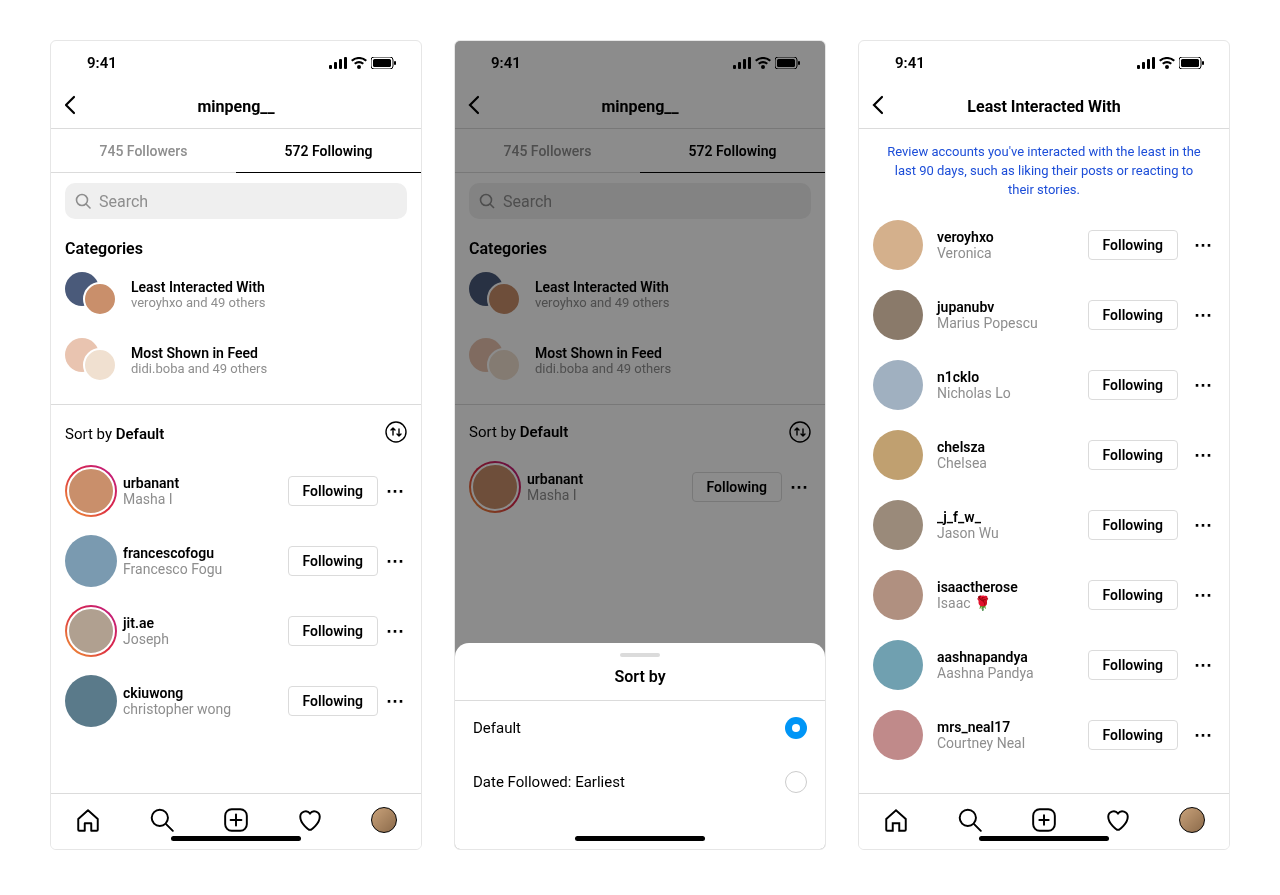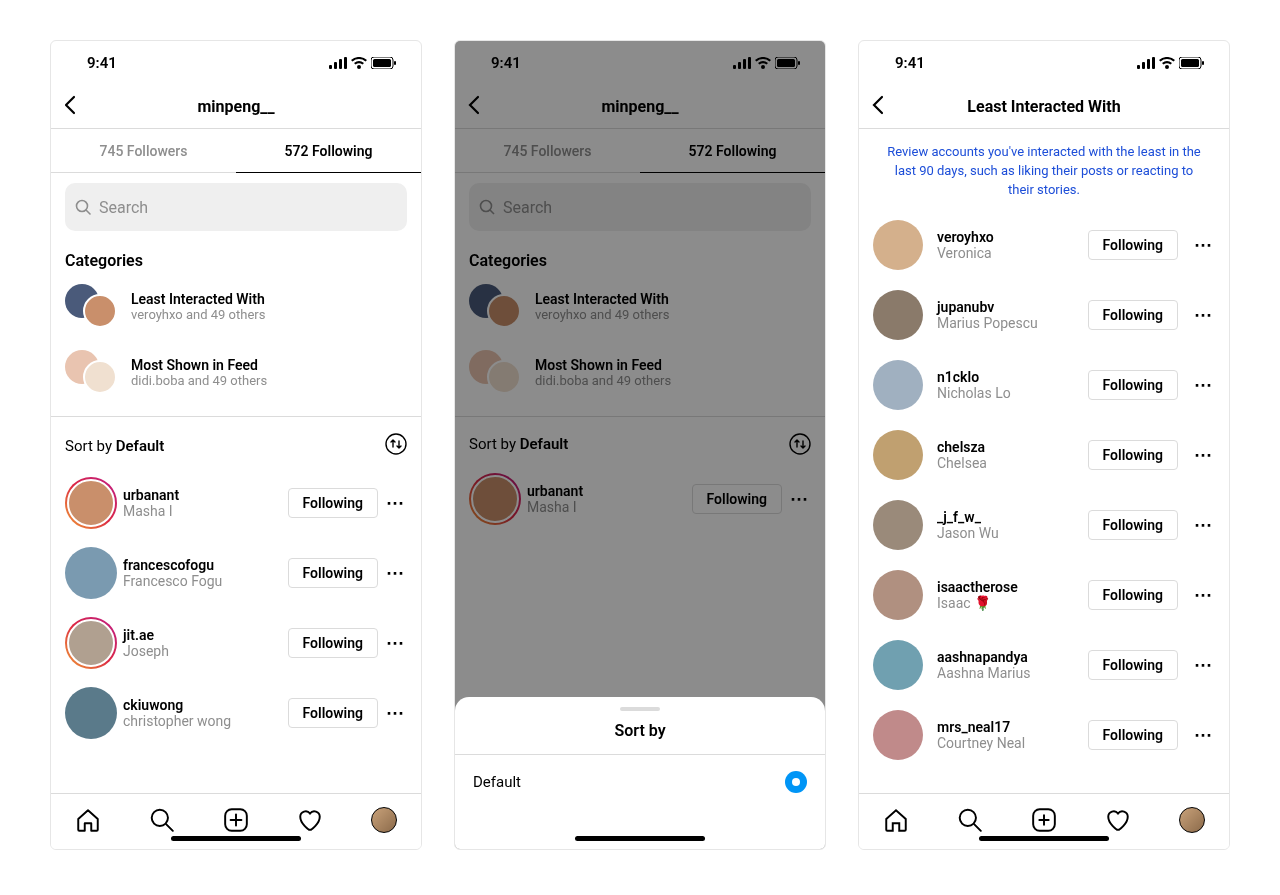--- a/index.html
+++ b/index.html
@@ -35,21 +35,21 @@
   .nav-header .back { position: absolute; left: 12px; }
   .nav-header .title { flex: 1; text-align: center; font-weight: 700; font-size: 16px; }
   .tabs { display: flex; height: 44px; border-bottom: .5px solid #dbdbdb; }
   .tab { flex: 1; display: flex; align-items: center; justify-content: center; font-size: 14px; color: #8e8e8e; font-weight: 500; cursor: pointer; }
   .tab.active { color: #000; border-bottom: 1px solid #000; margin-bottom: -1px; font-weight: 600; }
   .content { flex: 1; overflow: hidden; padding: 0 14px; }
   .search-box {
     margin-top: 10px;
     background: #efefef;
     border-radius: 10px;
-    height: 48px;
+    height: 36px;
     display: flex;
     align-items: center;
     padding: 0 10px;
     gap: 8px;
     color: #8e8e8e;
     font-size: 16px;
   }
   .section-title { font-weight: 600; font-size: 16px; margin: 20px 0 14px; }
   .cat-row { display: flex; align-items: center; gap: 14px; margin-bottom: 22px; cursor: pointer; }
   .cat-avatars { position: relative; width: 52px; height: 44px; }
@@ -340,20 +340,24 @@
 
   <div class="overlay"></div>
   <div class="sheet">
     <div class="handle"></div>
     <div class="sh-title">Sort by</div>
     <div id="sortopts">
         <div class="opt">
           <span>Default</span>
           <span class="radio on"></span>
         </div>
+        <div class="opt">
+          <span>Date Followed: Earliest</span>
+          <span class="radio "></span>
+        </div>
       </div>
   </div>
   <div class="home-ind"></div>
 </div>
 
 <div class="phone">
   <div class="status-bar">
     <span>9:41</span>
     <span class="status-right">
       <svg width="18" height="12" viewBox="0 0 18 12">
@@ -435,21 +439,21 @@
           <div class="u1">isaactherose</div>
           <div class="u2">Isaac 🌹</div>
         </div>
         <button class="follow-btn">Following</button>
         <span class="more-dots">⋯</span>
       </div>
       <div class="p3-row">
         <div class="small-avatar" style="background: rgb(112, 160, 176);"></div>
         <div class="user-text">
           <div class="u1">aashnapandya</div>
-          <div class="u2">Aashna Marius</div>
+          <div class="u2">Aashna Pandya</div>
         </div>
         <button class="follow-btn">Following</button>
         <span class="more-dots">⋯</span>
       </div>
       <div class="p3-row">
         <div class="small-avatar" style="background: rgb(192, 138, 138);"></div>
         <div class="user-text">
           <div class="u1">mrs_neal17</div>
           <div class="u2">Courtney Neal</div>
         </div>

